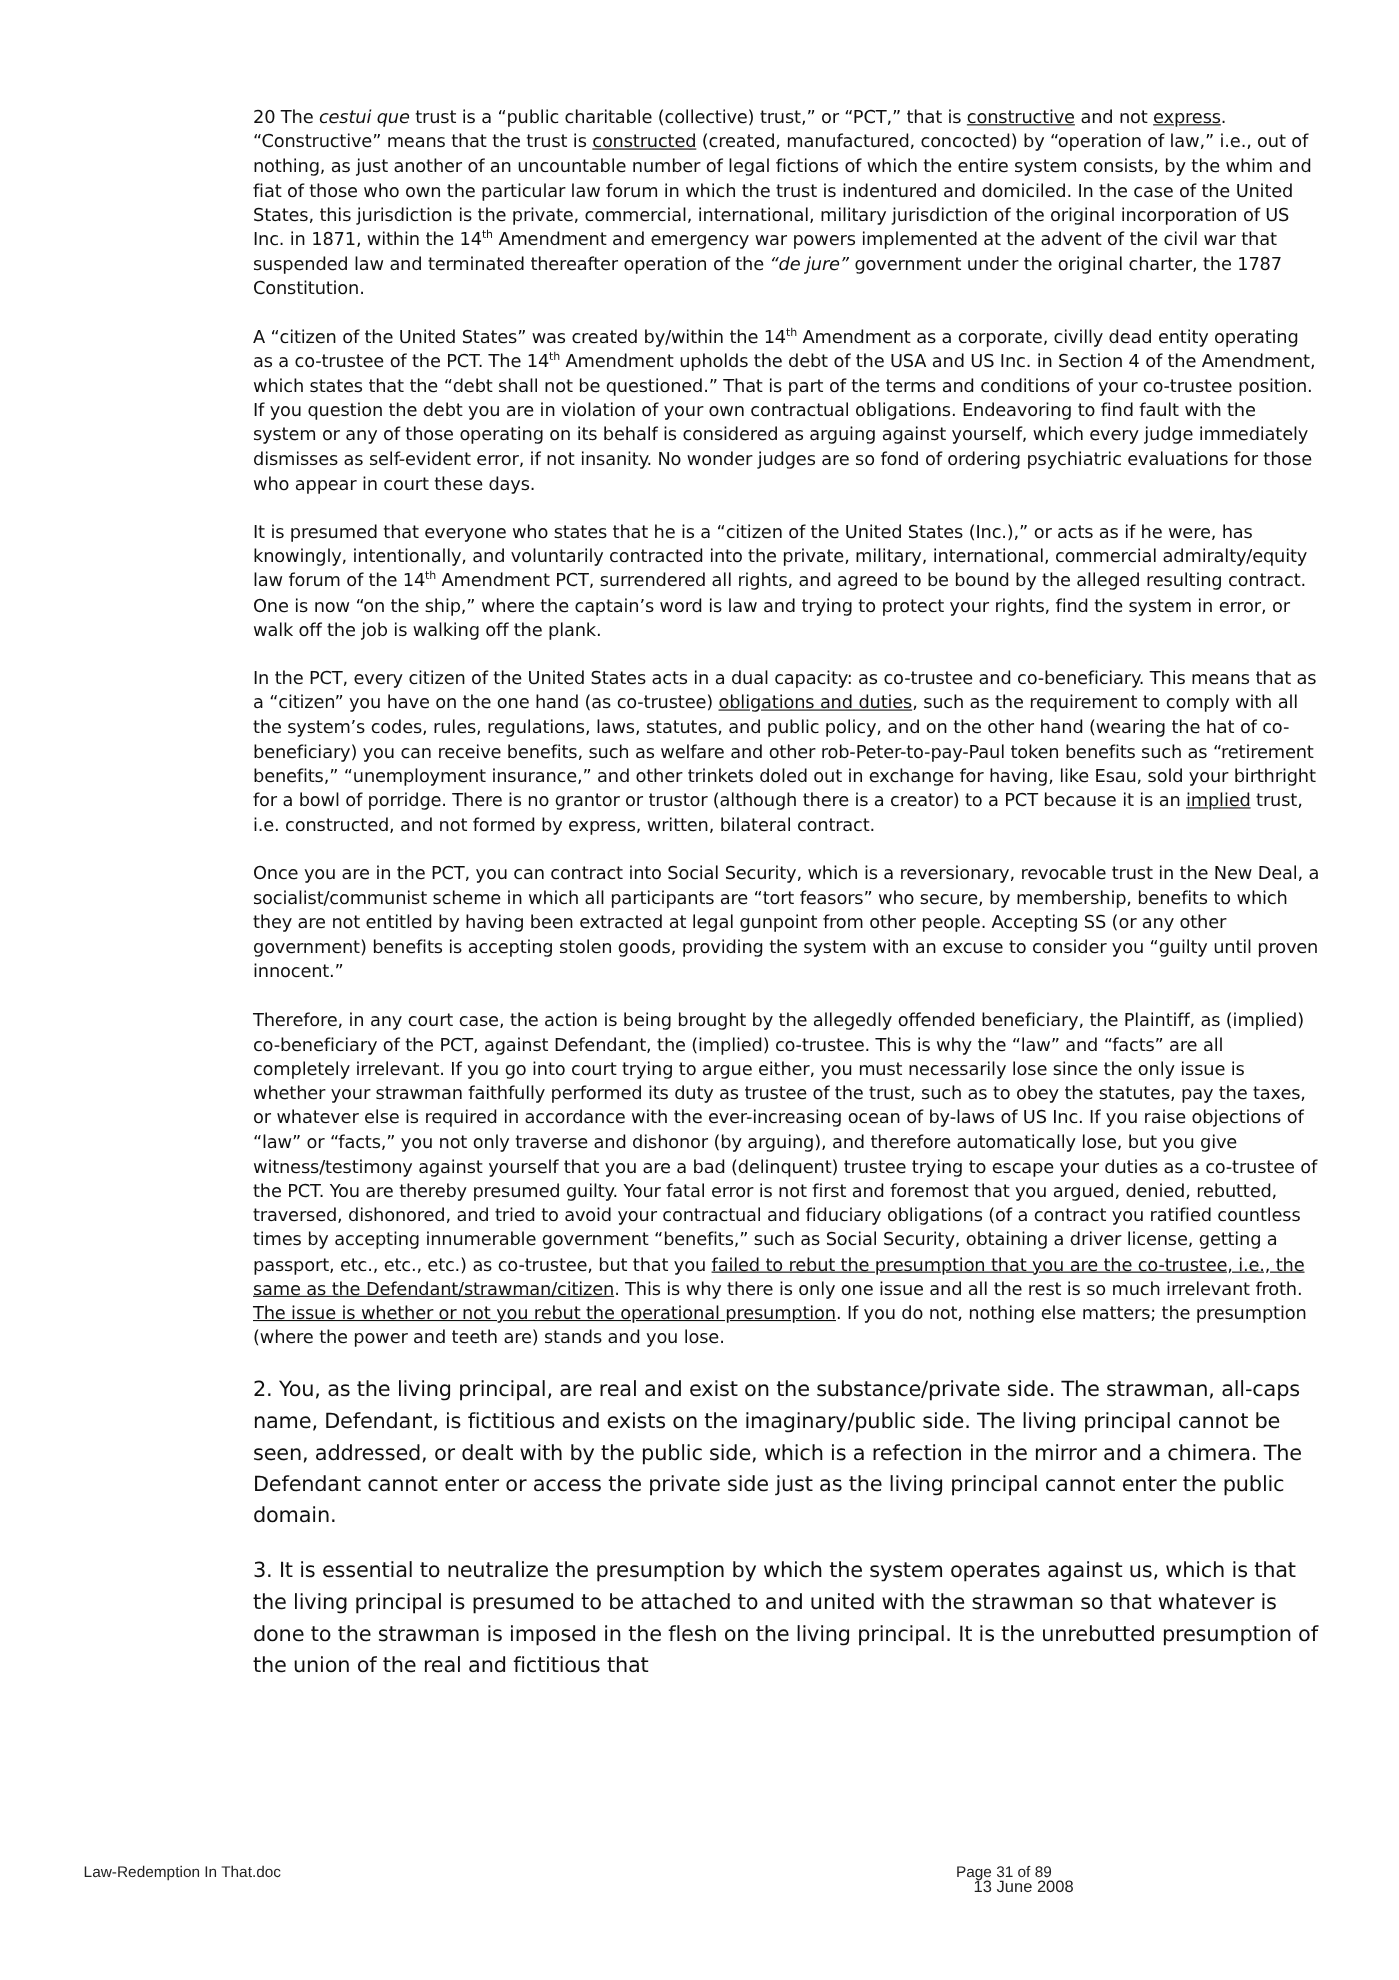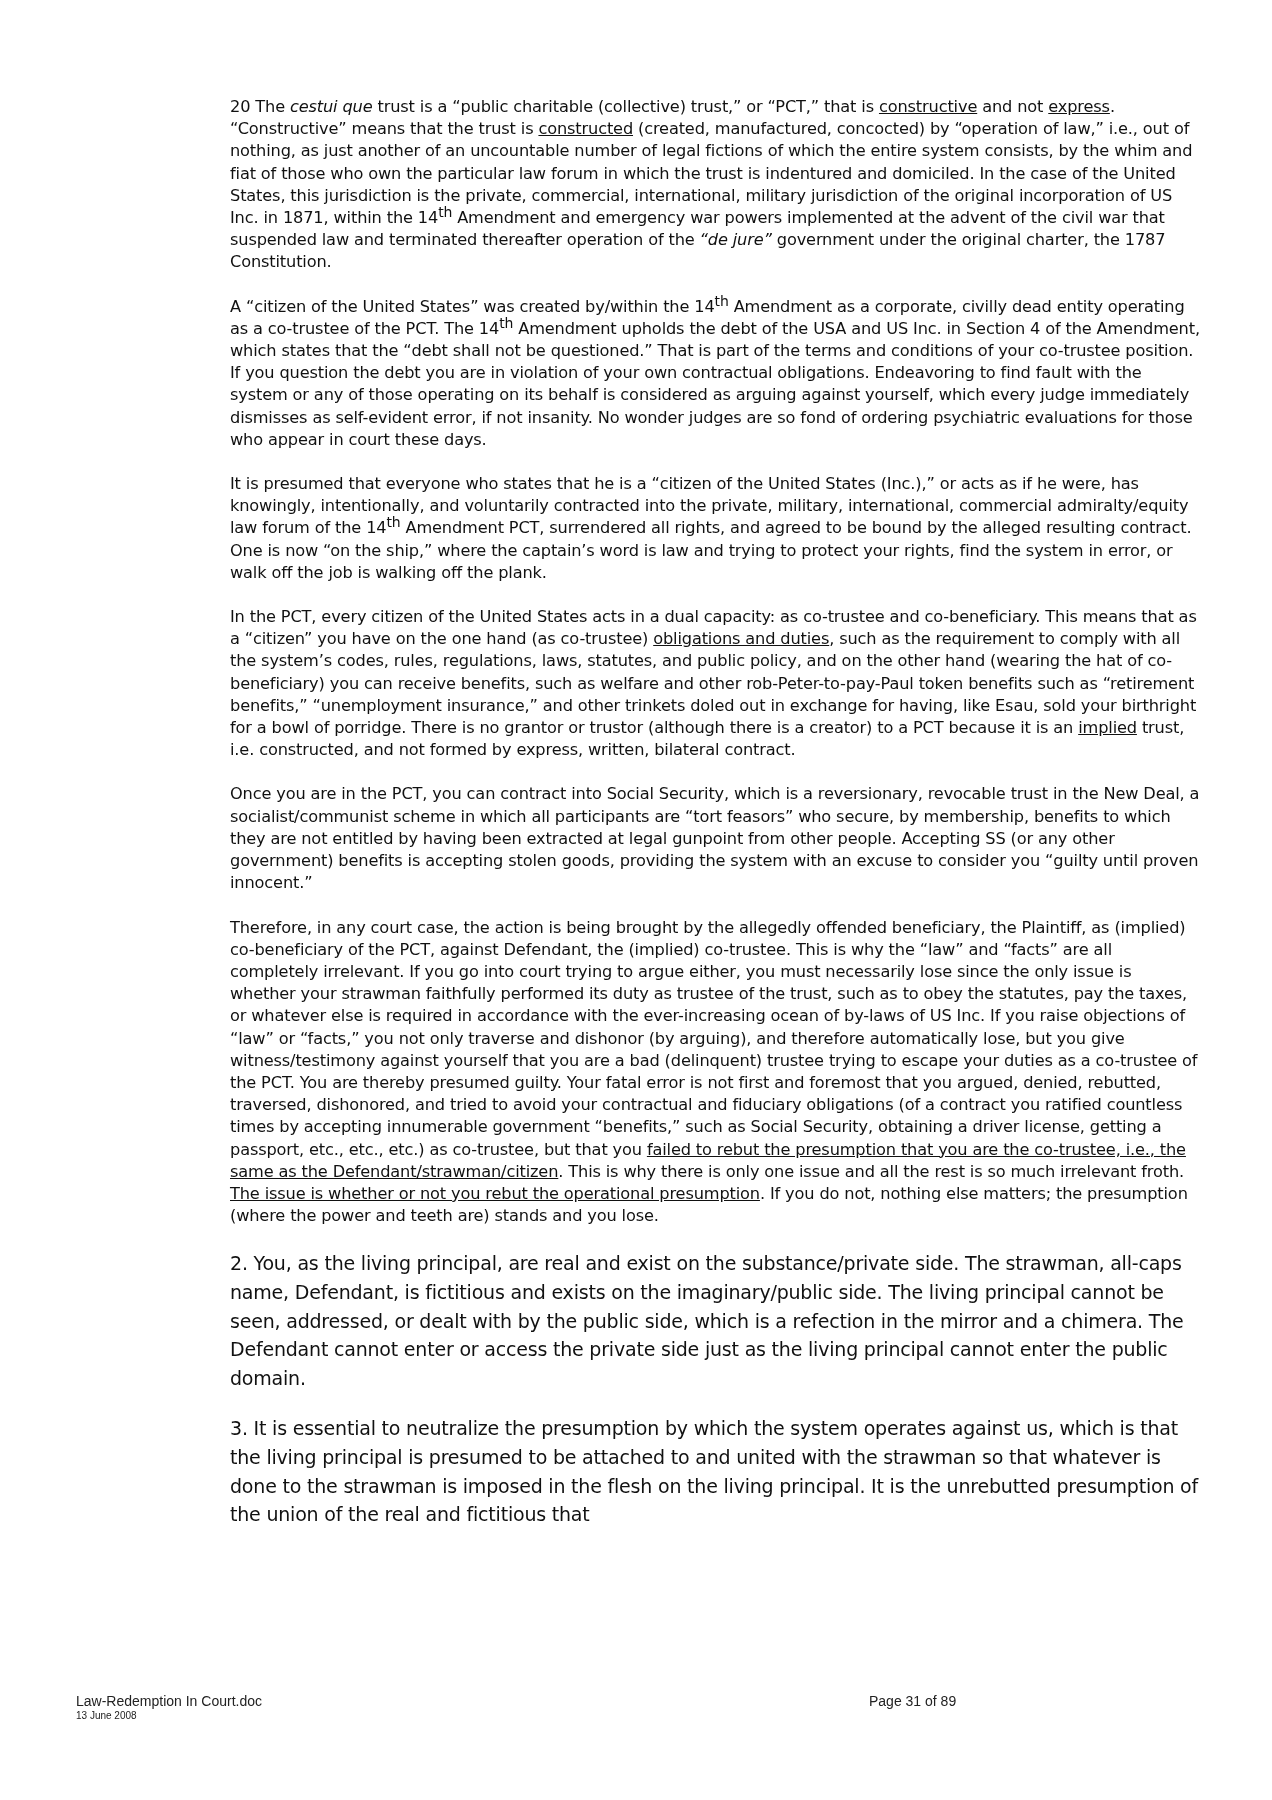--- a/index.html
+++ b/index.html
@@ -29,39 +29,40 @@
     }
     .para.large {
       font-size: 19px;
       line-height: 28.6px;
       margin: 0 0 22px 0;
       letter-spacing: -0.2px;
     }
     .para .u { text-decoration: underline; }
     .para .i { font-style: italic; text-align: right; }
     .para sup {
-      font-size: 14px;
+      font-size: 10px;
       line-height: 0;
       vertical-align: super;
     }
     .footer {
       position: absolute;
       left: 76px;
       top: 1693px;
       width: 900px;
       font-family: "Liberation Sans", sans-serif;
       color: #222222;
     }
     .footer .doc-name {
       font-size: 14px;
       line-height: 16px;
     }
     .footer .doc-date {
-      font-size: 10px;
+      font-size: 15px;
       line-height: 13px;
+      text-align: right;
     }
     .footer .page-num {
       position: absolute;
       left: 793px;
       top: 0;
       font-size: 14px;
       line-height: 16px;
     }
   </style>
 </head>
@@ -72,16 +73,16 @@
   <p class="para"><span>A “citizen of the United States” was created by/within the 14</span><sup>th</sup><span> Amendment as a corporate, civilly dead entity operating as a co-trustee of the PCT. The 14</span><sup>th</sup><span> Amendment upholds the debt of the USA and US Inc. in Section 4 of the Amendment, which states that the “debt shall not be questioned.” That is part of the terms and conditions of your co-trustee position. If you question the debt you are in violation of your own contractual obligations. Endeavoring to find fault with the system or any of those operating on its behalf is considered as arguing against yourself, which every judge immediately dismisses as self-evident error, if not insanity. No wonder judges are so fond of ordering psychiatric evaluations for those who appear in court these days.</span></p>
   <p class="para"><span>It is presumed that everyone who states that he is a “citizen of the United States (Inc.),” or acts as if he were, has knowingly, intentionally, and voluntarily contracted into the private, military, international, commercial admiralty/equity law forum of the 14</span><sup>th</sup><span> Amendment PCT, surrendered all rights, and agreed to be bound by the alleged resulting contract. One is now “on the ship,” where the captain’s word is law and trying to protect your rights, find the system in error, or walk off the job is walking off the plank.</span></p>
   <p class="para"><span>In the PCT, every citizen of the United States acts in a dual capacity: as co-trustee and co-beneficiary. This means that as a “citizen” you have on the one hand (as co-trustee) </span><span class="u">obligations and duties</span><span>, such as the requirement to comply with all the system’s codes, rules, regulations, laws, statutes, and public policy, and on the other hand (wearing the hat of co-beneficiary) you can receive benefits, such as welfare and other rob-Peter-to-pay-Paul token benefits such as “retirement benefits,” “unemployment insurance,” and other trinkets doled out in exchange for having, like Esau, sold your birthright for a bowl of porridge. There is no grantor or trustor (although there is a creator) to a PCT because it is an </span><span class="u">implied</span><span> trust, i.e. constructed, and not formed by express, written, bilateral contract.</span></p>
   <p class="para"><span>Once you are in the PCT, you can contract into Social Security, which is a reversionary, revocable trust in the New Deal, a socialist/communist scheme in which all participants are “tort feasors” who secure, by membership, benefits to which they are not entitled by having been extracted at legal gunpoint from other people. Accepting SS (or any other government) benefits is accepting stolen goods, providing the system with an excuse to consider you “guilty until proven innocent.”</span></p>
   <p class="para"><span>Therefore, in any court case, the action is being brought by the allegedly offended beneficiary, the Plaintiff, as (implied) co-beneficiary of the PCT, against Defendant, the (implied) co-trustee. This is why the “law” and “facts” are all completely irrelevant. If you go into court trying to argue either, you must necessarily lose since the only issue is whether your strawman faithfully performed its duty as trustee of the trust, such as to obey the statutes, pay the taxes, or whatever else is required in accordance with the ever-increasing ocean of by-laws of US Inc. If you raise objections of “law” or “facts,” you not only traverse and dishonor (by arguing), and therefore automatically lose, but you give witness/testimony against yourself that you are a bad (delinquent) trustee trying to escape your duties as a co-trustee of the PCT. You are thereby presumed guilty. Your fatal error is not first and foremost that you argued, denied, rebutted, traversed, dishonored, and tried to avoid your contractual and fiduciary obligations (of a contract you ratified countless times by accepting innumerable government “benefits,” such as Social Security, obtaining a driver license, getting a passport, etc., etc., etc.) as co-trustee, but that you </span><span class="u">failed to rebut the presumption that you are the co-trustee, i.e., the same as the Defendant/strawman/citizen</span><span>. This is why there is only one issue and all the rest is so much irrelevant froth. </span><span class="u">The issue is whether or not you rebut the operational presumption</span><span>. If you do not, nothing else matters; the presumption (where the power and teeth are) stands and you lose.</span></p>
   <p class="para large"><span>2. You, as the living principal, are real and exist on the substance/private side. The strawman, all-caps name, Defendant, is fictitious and exists on the imaginary/public side. The living principal cannot be seen, addressed, or dealt with by the public side, which is a refection in the mirror and a chimera. The Defendant cannot enter or access the private side just as the living principal cannot enter the public domain.</span></p>
   <p class="para large"><span>3. It is essential to neutralize the presumption by which the system operates against us, which is that the living principal is presumed to be attached to and united with the strawman so that whatever is done to the strawman is imposed in the flesh on the living principal. It is the unrebutted presumption of the union of the real and fictitious that</span></p>
 </div>
 
 <div class="footer">
-  <div class="doc-name">Law-Redemption In Court.doc</div>
+  <div class="doc-name">Law-Redemption In That.doc</div>
   <div class="doc-date">13 June 2008</div>
   <div class="page-num">Page 31 of 89</div>
 </div>
 
 </body></html>

